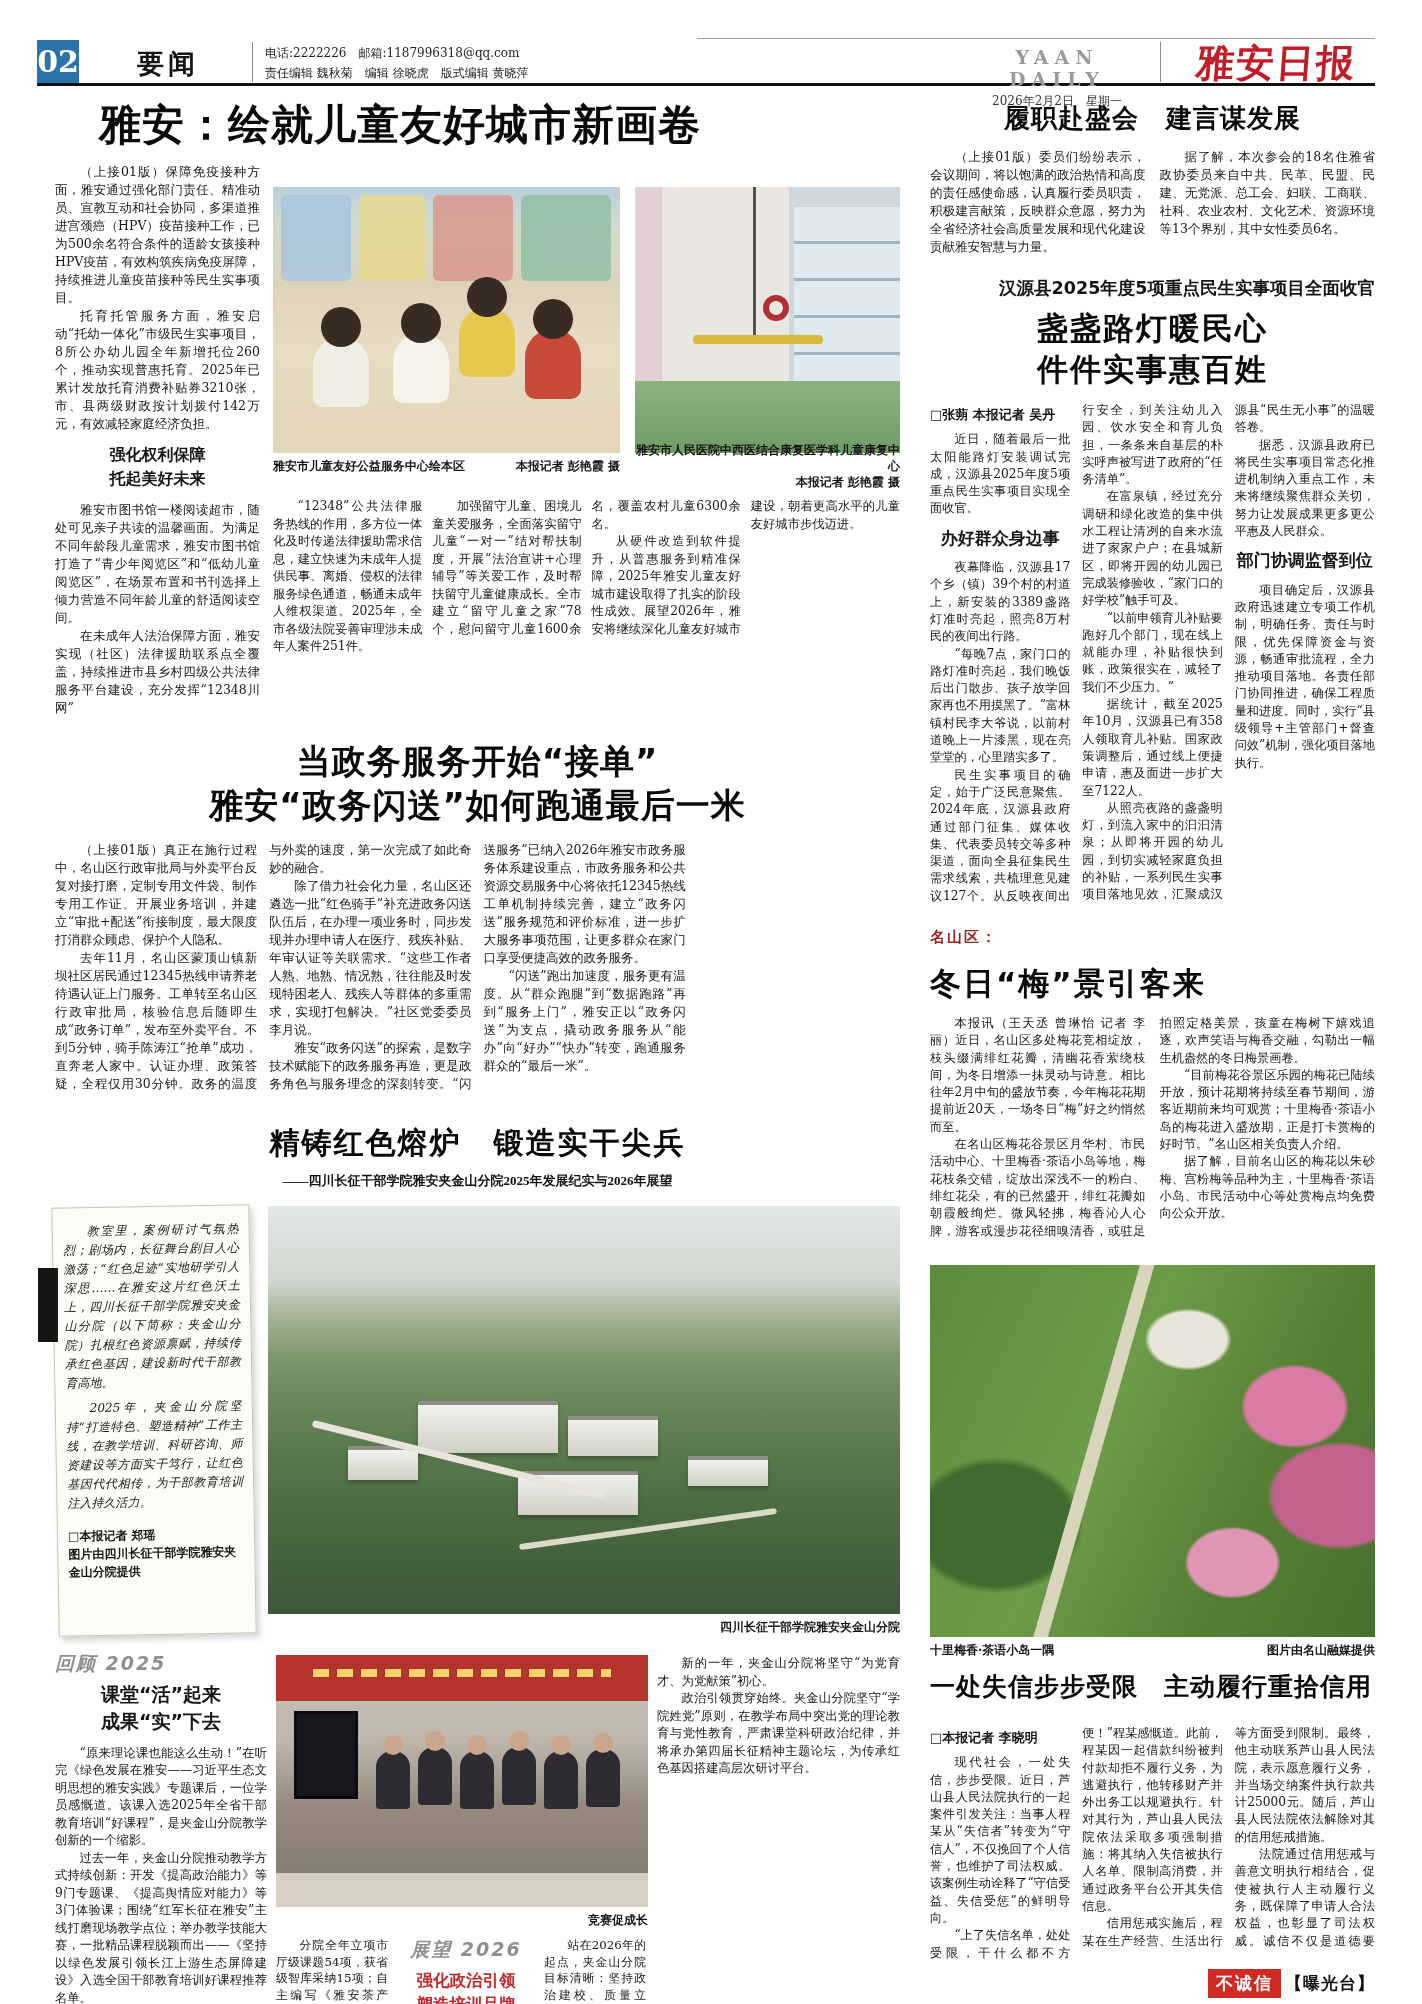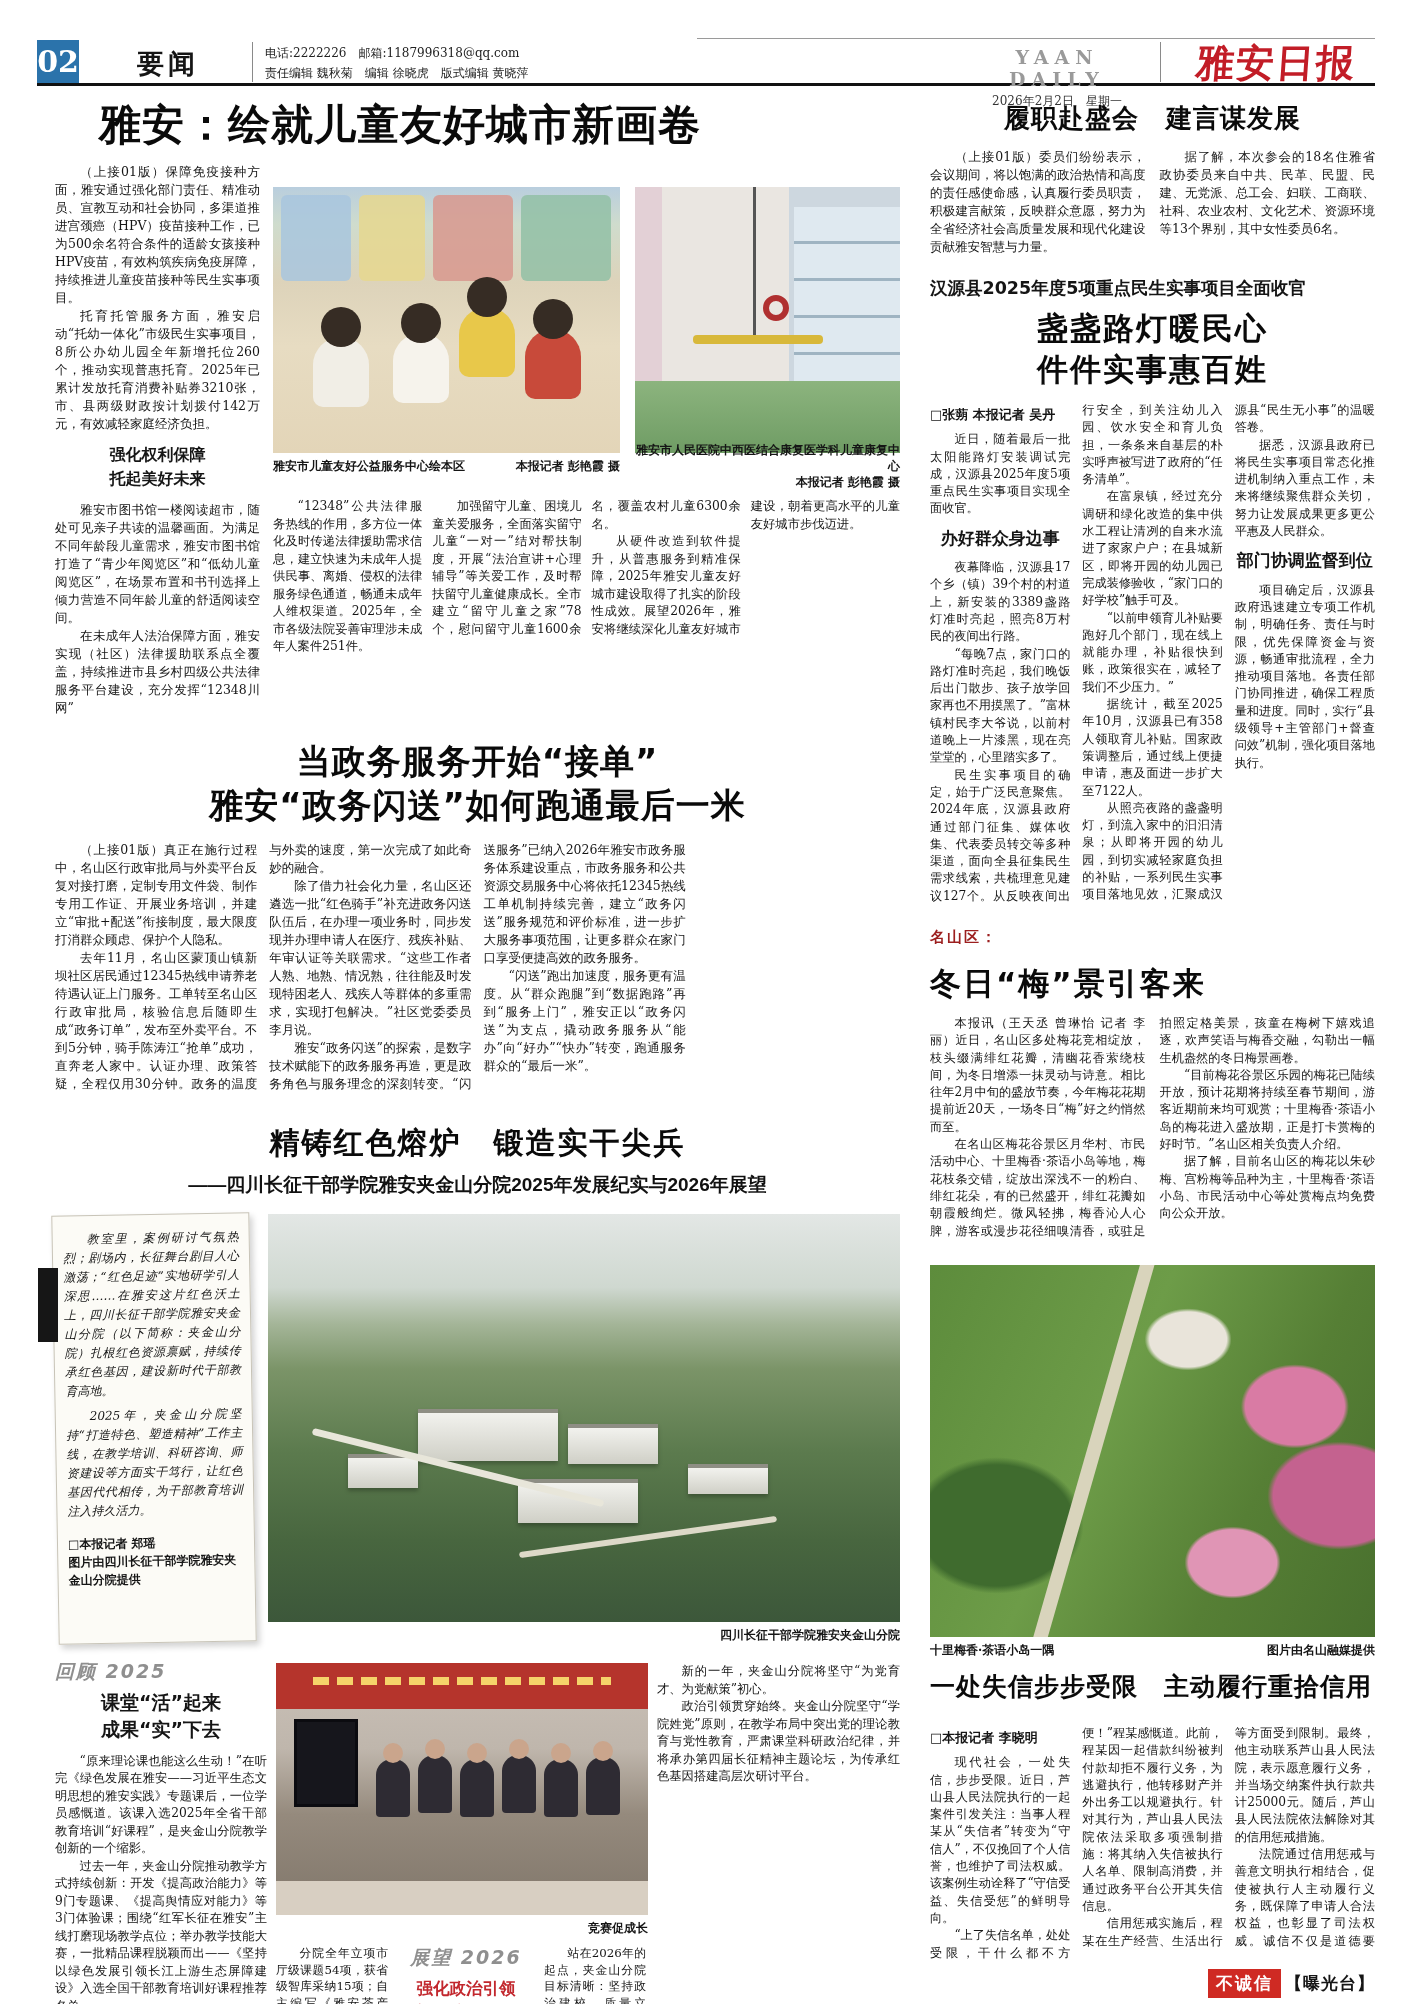--- a/index.html
+++ b/index.html
@@ -73,21 +73,21 @@
   .person { position:absolute; width:34px; height:58px; border-radius:16px 16px 4px 4px; background:#2e2b33; }
   .person::before { content:""; position:absolute; left:50%; top:-16px; transform:translateX(-50%); width:20px; height:20px; border-radius:50%; background:#caa58c; }
   .ph-meeting .table { position:absolute; left:0; bottom:0; width:100%; height:34px; background:#d8cfc2; }
 
   
   .a2-head { text-align:center; font-size:34px; font-weight:bold; line-height:44px; margin-top:22px; letter-spacing:1px; }
   .a2-body { margin-top:14px; height:258px; column-count:4; column-gap:12px; column-fill:auto; font-size:12.5px; line-height:18px; overflow:hidden; }
 
   
   .a3-head { text-align:center; font-size:30px; font-weight:bold; margin-top:24px; letter-spacing:2px; }
-  .a3-sub { text-align:center; font-family:Liberation Sans, sans-serif; font-weight:bold; font-size:19px; margin-top:8px; color:#111; }
+  .a3-sub { text-align:center; font-family:Liberation Serif, serif; font-weight:bold; font-size:13px; margin-top:8px; color:#111; }
   .a3-row { display:flex; margin-top:16px; }
   .intro-box { width:198px; flex:none; background:#fcfbf6; border:1px solid #c8c4b8; box-shadow:3px 4px 6px rgba(0,0,0,.18);
                transform:rotate(-1deg); padding:14px 10px; font-size:12px; line-height:19px; font-style:italic; }
   .intro-box .jtext p { margin-bottom:6px; }
   .intro-meta { font-style:normal; font-size:12px; line-height:18px; margin-top:14px; font-weight:bold; }
   .a3-photo-wrap { margin-left:15px; }
 
   
   .bstrip { display:flex; margin-top:20px; }
   .b-colA { width:212px; flex:none; font-size:12.3px; line-height:17.5px; }
@@ -98,21 +98,21 @@
   .b-t1 { width:112px; flex:none; font-size:11.8px; line-height:16.5px; }
   .outlook { width:142px; flex:none; margin-left:7px; text-align:center; }
   .outlook-heading { font-family:"DejaVu Sans", sans-serif; font-weight:bold; font-size:16.5px; line-height:24px; color:#c2272d; margin-top:6px; }
   .b-t2 { width:102px; flex:none; margin-left:7px; font-size:11.8px; line-height:16.5px; }
   .b-colD { width:243px; flex:none; margin-left:9px; font-size:12.3px; line-height:17.5px; }
 
   
   .r1-head { text-align:center; font-size:26px; font-weight:bold; margin-top:6px; letter-spacing:1px; }
   .r1-body { margin-top:12px; height:112px; column-count:2; column-gap:14px; column-fill:auto; font-size:12.5px; line-height:18px; overflow:hidden; }
   .r2 { margin-top:16px; }
-  .r2-kicker { text-align:left; font-family:"DejaVu Sans", sans-serif; font-weight:bold; font-size:17.5px; }
+  .r2-kicker { text-align:right; font-family:"DejaVu Sans", sans-serif; font-weight:bold; font-size:17.5px; }
   .r2-head { text-align:center; font-size:31px; font-weight:bold; line-height:41px; margin-top:8px; letter-spacing:2px; }
   .r2-body { margin-top:12px; height:512px; column-count:3; column-gap:12px; column-fill:auto; font-size:12.2px; line-height:17.3px; overflow:hidden; }
   .r-sub { text-align:center; font-family:"DejaVu Sans", sans-serif; font-weight:bold; font-size:17px; margin:12px 0; }
   .r3 { margin-top:14px; }
   .r3-label { font-family:"DejaVu Sans", sans-serif; font-weight:bold; font-size:15px; color:#9c1f1f; letter-spacing:2px; }
   .r3-head { text-align:left; font-size:31px; font-weight:bold; margin-top:16px; letter-spacing:2px; }
   .r3-body { margin-top:10px; height:242px; column-count:2; column-gap:14px; column-fill:auto; font-size:12.2px; line-height:17.3px; overflow:hidden; }
   .r4 { margin-top:12px; }
   .r4-head { font-size:25px; font-weight:bold; letter-spacing:1px; }
   .r4-body { margin-top:22px; height:238px; column-count:3; column-gap:12px; column-fill:auto; font-size:12.2px; line-height:17.3px; overflow:hidden; }

